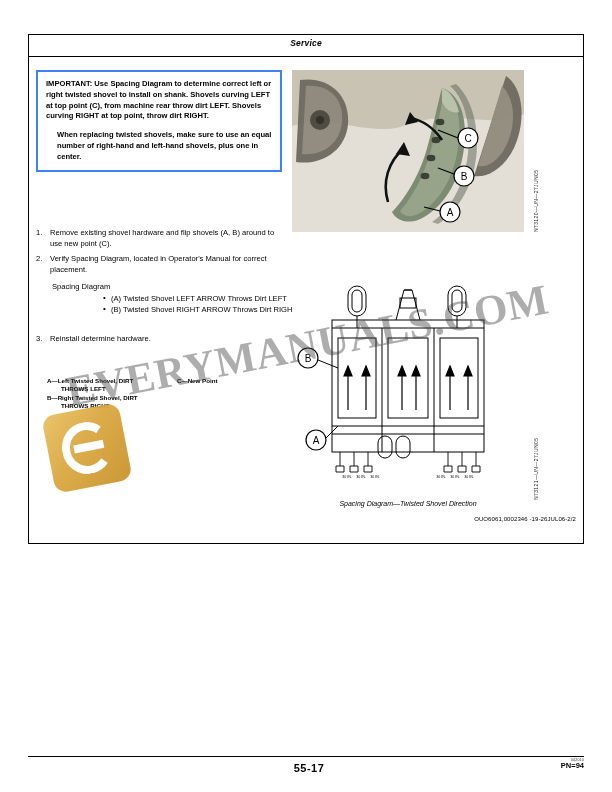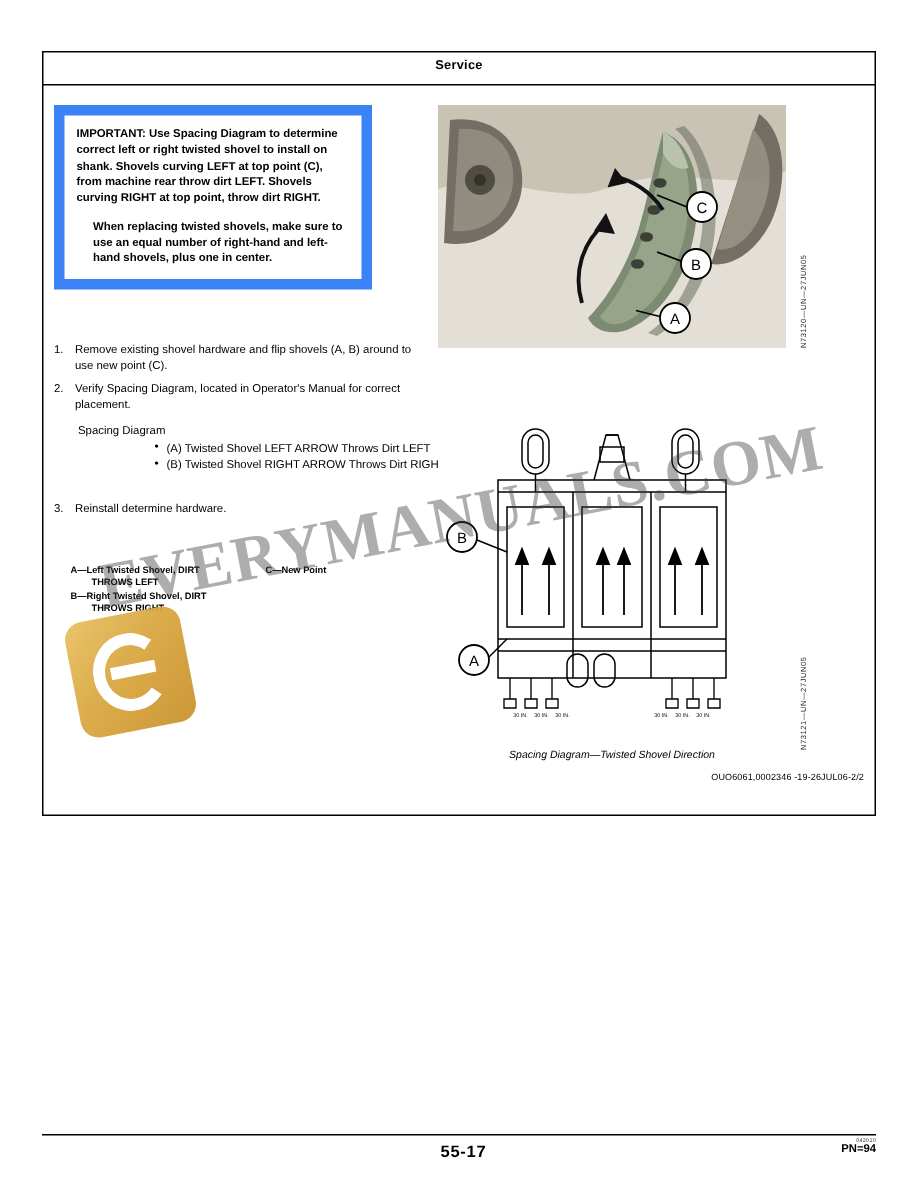--- a/index.html
+++ b/index.html
@@ -34,20 +34,21 @@
     height: 1px;
     background: #000;
   }
   .header-title {
     position: absolute;
     left: 0;
     top: 38px;
     width: 612px;
     text-align: center;
     font-size: 8.5px;
+    font-style: italic;
     font-weight: bold;
     letter-spacing: 0.2px;
   }
 
   
   .footer-rule {
     position: absolute;
     left: 28px;
     top: 756px;
     width: 556px;
@@ -80,22 +81,22 @@
     font-size: 7.5px;
     font-weight: bold;
     text-align: center;
   }
 
   
   .important-box {
     position: absolute;
     left: 36px;
     top: 70px;
-    width: 212px;
-    border: 7px solid #3b82f6;
+    width: 246px;
+    border: 2px solid #3b82f6;
     box-sizing: border-box;
     padding: 7px 8px 8px 8px;
   }
   .important-box p {
     margin: 0 0 8px 0;
     font-size: 7.6px;
     font-weight: bold;
     line-height: 1.42;
   }
   .important-box p:last-child { margin-bottom: 0; }

